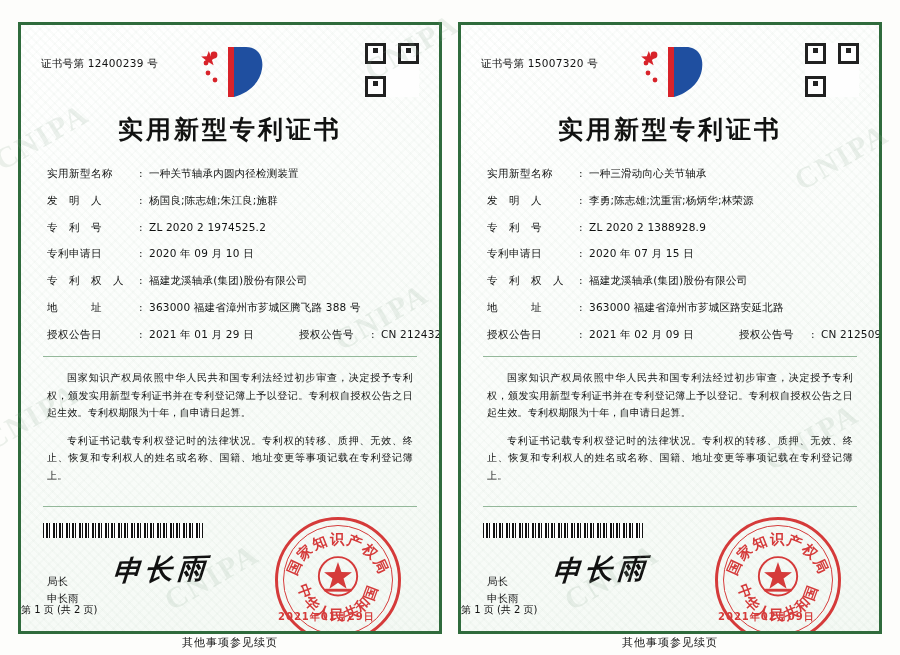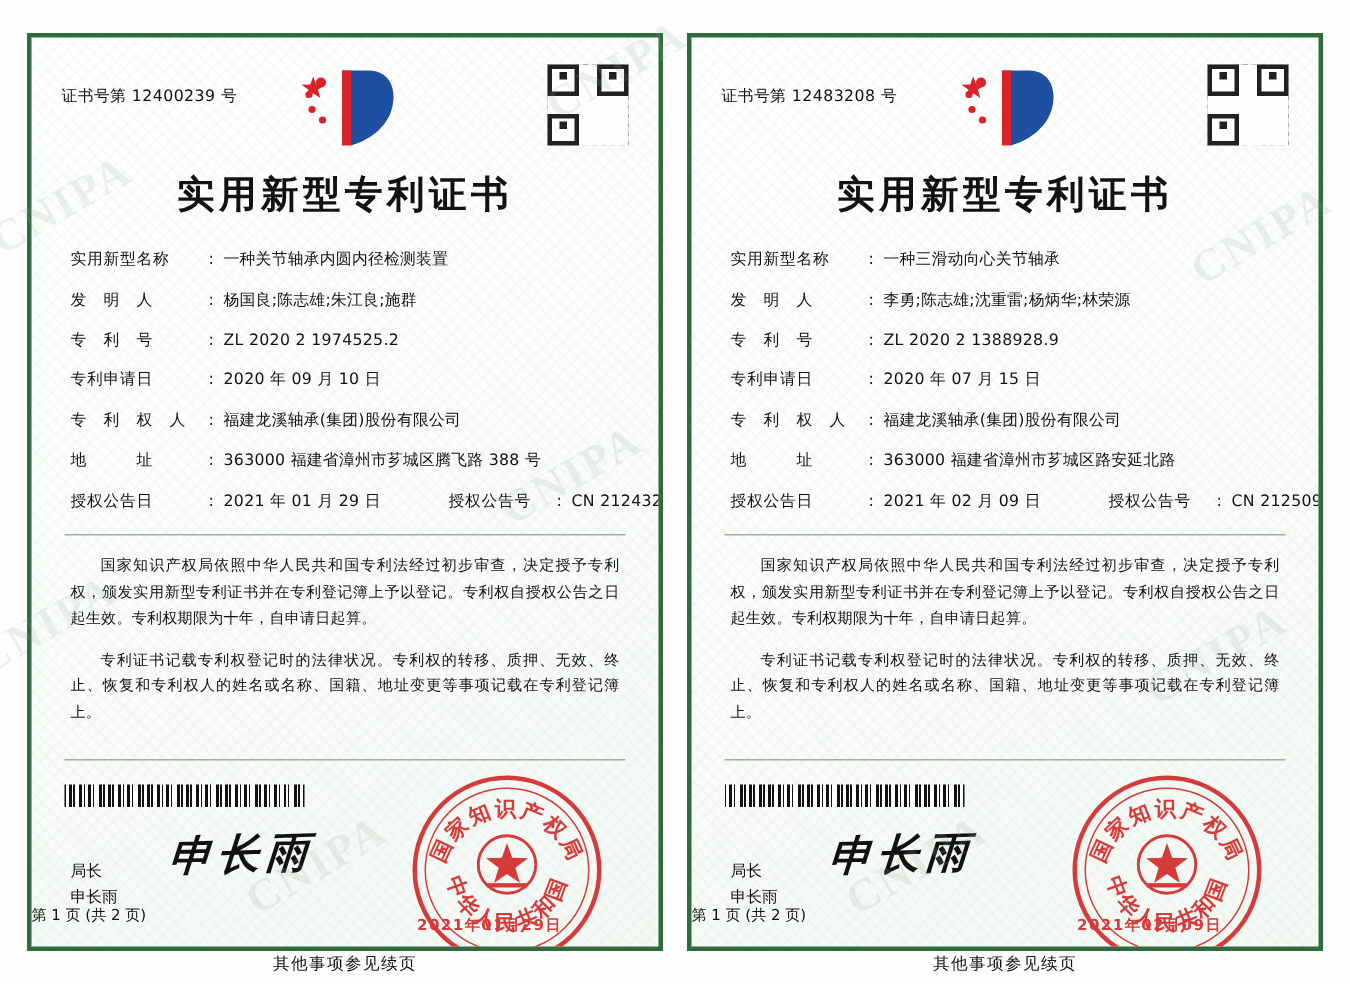--- a/index.html
+++ b/index.html
@@ -437,21 +437,21 @@
 
         <div class="page-no">第 1 页 (共 2 页)</div>
       </div>
       <div class="cert-caption">其他事项参见续页</div>
     </div>
 
     <div class="cert">
       <div class="cert-inner">
 
         <div class="cert-head">
-          <div class="cert-no">证书号第 12483208 号</div>
+          <div class="cert-no">证书号第 15007320 号</div>
 
           <svg class="logo" viewBox="0 0 92 62">
             <path d="M44 6 L62 6 C74 6 80 16 78 28 C76 42 64 52 50 56 L50 20 Z" fill="#1f4fa0"></path>
             <path d="M44 6 L50 6 L50 56 L44 56 Z" fill="#d8232a"></path>
             <path d="M26 10 l3.2 8.6 9.2 0.3 -7.3 5.6 2.6 8.8 -7.7-5.2 -7.7 5.2 2.6-8.8 -7.3-5.6 9.2-0.3z" fill="#d8232a" transform="scale(0.62) translate(14,6)"></path>
             <g fill="#d8232a">
               <circle cx="30" cy="14" r="3.4"></circle>
               <circle cx="22" cy="22" r="2.4"></circle>
               <circle cx="24" cy="32" r="2.4"></circle>
               <circle cx="31" cy="39" r="2.4"></circle>

